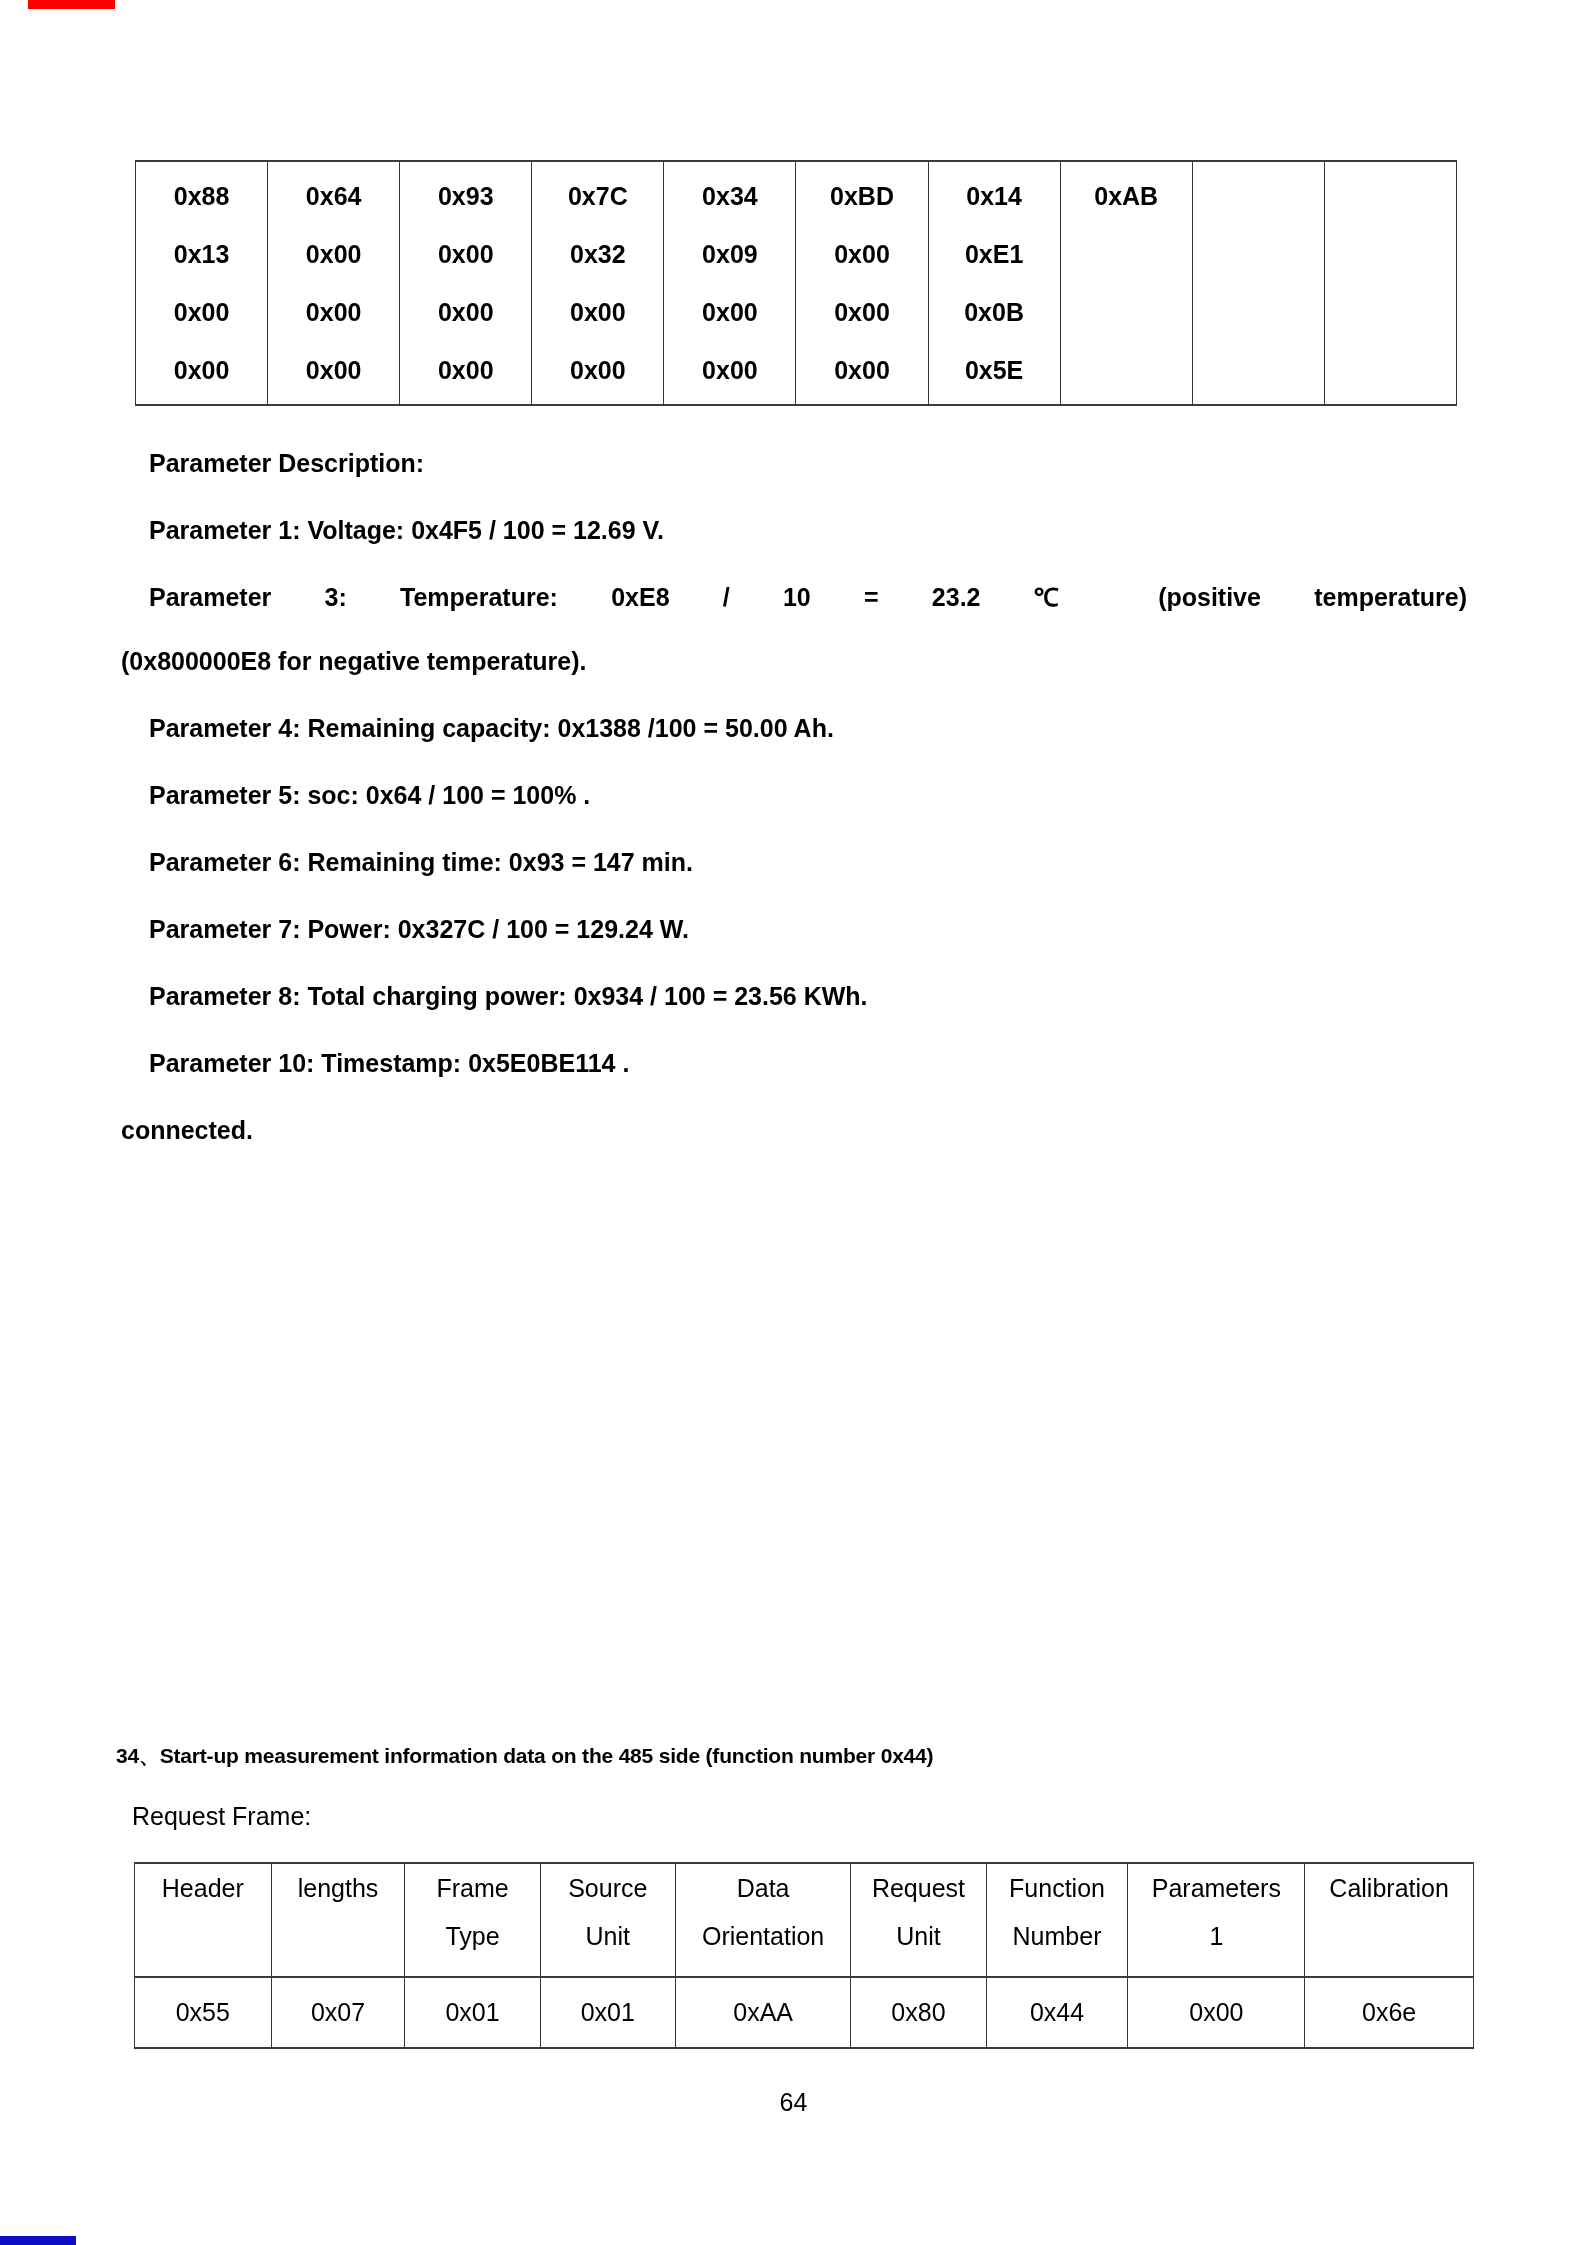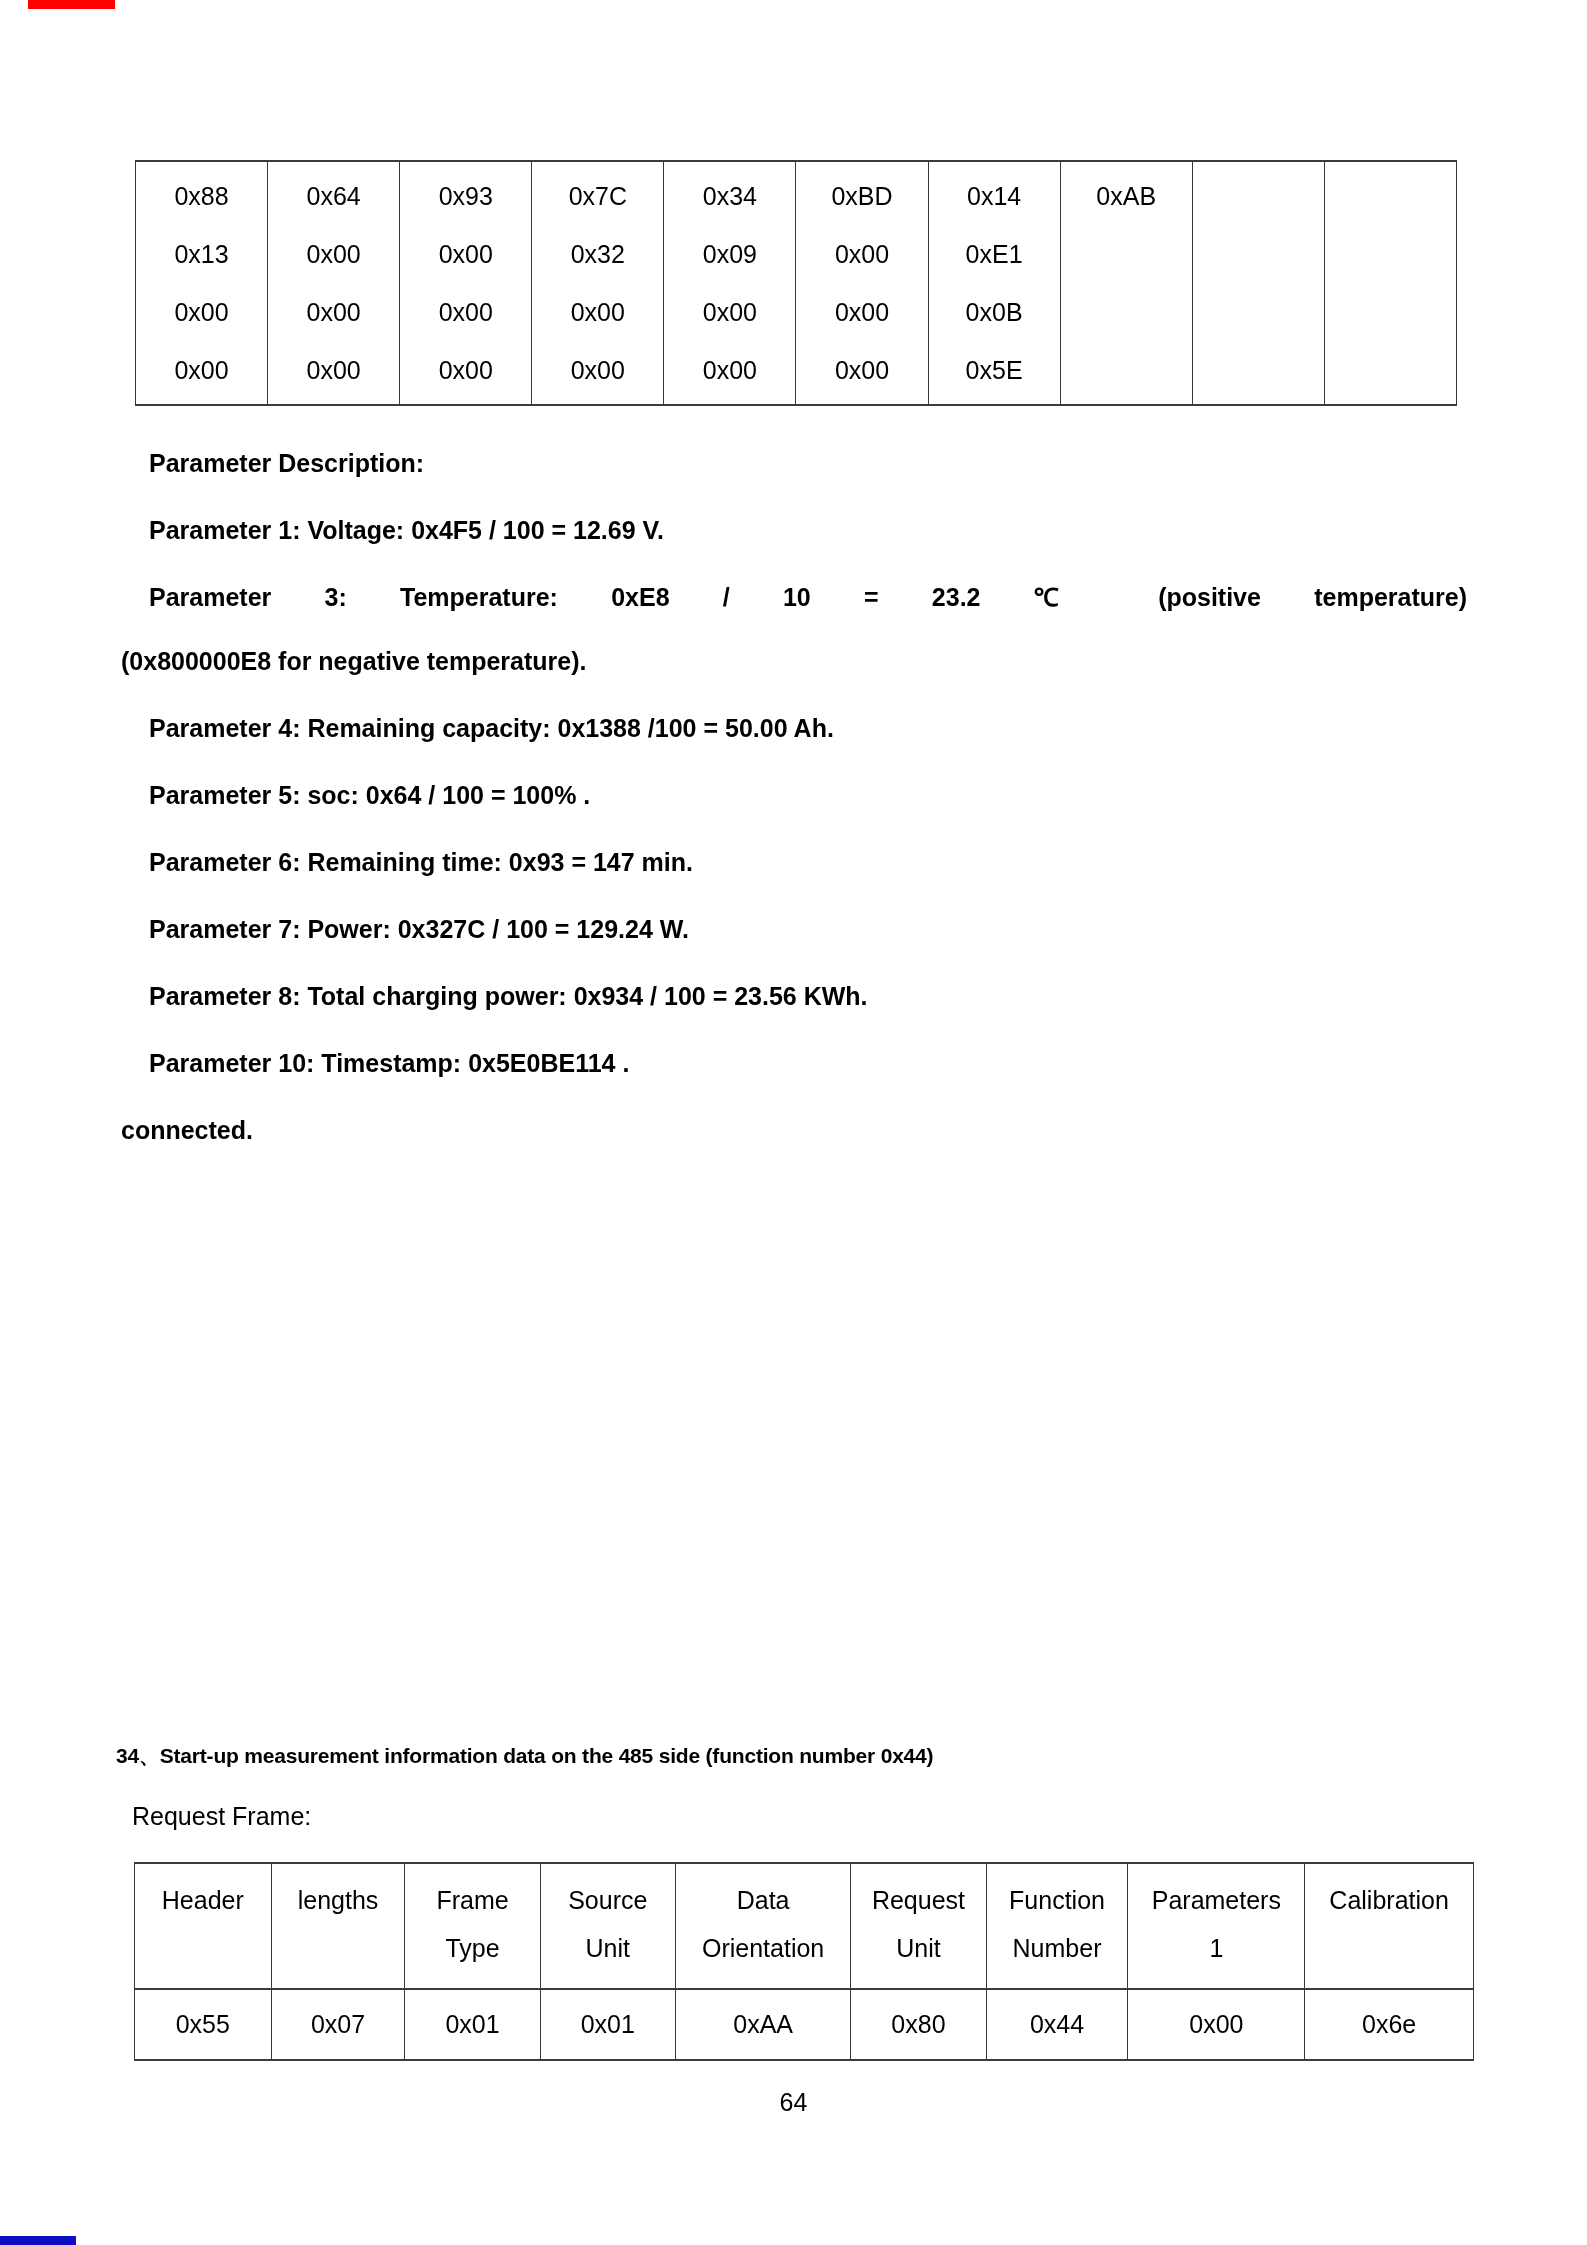--- a/index.html
+++ b/index.html
@@ -16,21 +16,21 @@
   
   .hex-table{
     position:absolute;left:135px;top:160px;width:1322px;
     border-collapse:collapse;table-layout:fixed;
   }
   .hex-table td{
     border-left:1px solid #3a3a3a;border-right:1px solid #3a3a3a;
     border-top:2px solid #3a3a3a;border-bottom:2px solid #3a3a3a;
     vertical-align:top;padding:5px 0;
   }
-  .hexline{height:58px;line-height:58px;text-align:center;font-size:25px;}
+  .hexline{height:58px;line-height:58px;text-align:center;font-size:25px;font-weight:bold;}
 
   
   .paragraphs{
     position:absolute;left:118px;top:428px;width:1352px;
     font-size:25px;line-height:64px;
   }
   .para{margin:3px;font-weight:bold;}
   .line{display:block;}
   .line.first{text-indent:28px;}
   .line.stretch{text-align:justify;text-align-last:justify;}
@@ -45,21 +45,21 @@
   
   .request-table{
     position:absolute;left:134px;top:1862px;width:1340px;
     border-collapse:collapse;table-layout:fixed;font-size:25px;
   }
   .request-table th,.request-table td{
     border-left:1px solid #3a3a3a;border-right:1px solid #3a3a3a;
     border-top:2px solid #3a3a3a;border-bottom:2px solid #3a3a3a;
     font-weight:normal;padding:0;
   }
-  .request-table th{height:112px;vertical-align:top;padding-top:12px;}
+  .request-table th{height:112px;vertical-align:top;}
   .hdr-line{line-height:48px;text-align:center;}
   .request-table td{height:69px;text-align:center;vertical-align:middle;}
 
   .page-number{position:absolute;left:0;top:2088px;width:100%;text-align:center;font-size:25px;}
 </style>
 </head>
 <body>
 
 <div class="red-mark" style="background: rgb(255, 0, 0);"></div>
 <div class="blue-mark" style="background: rgb(13, 13, 196);"></div>

